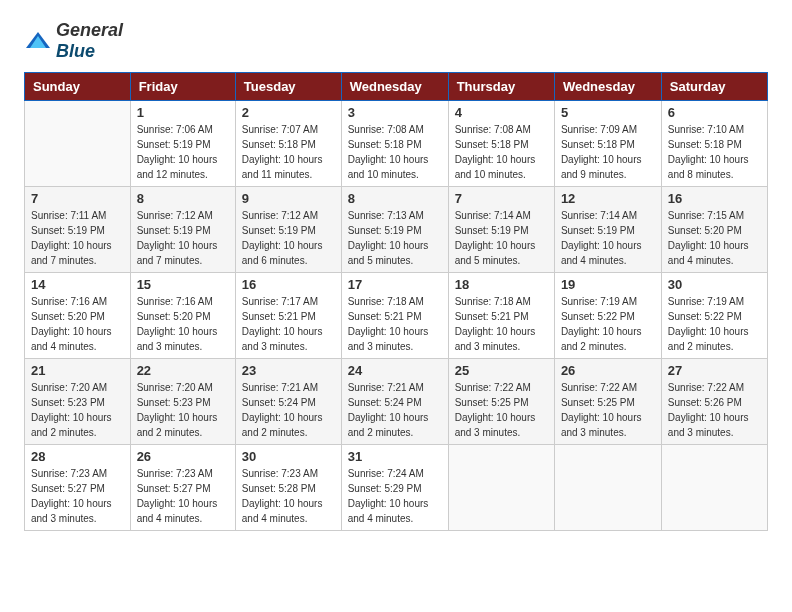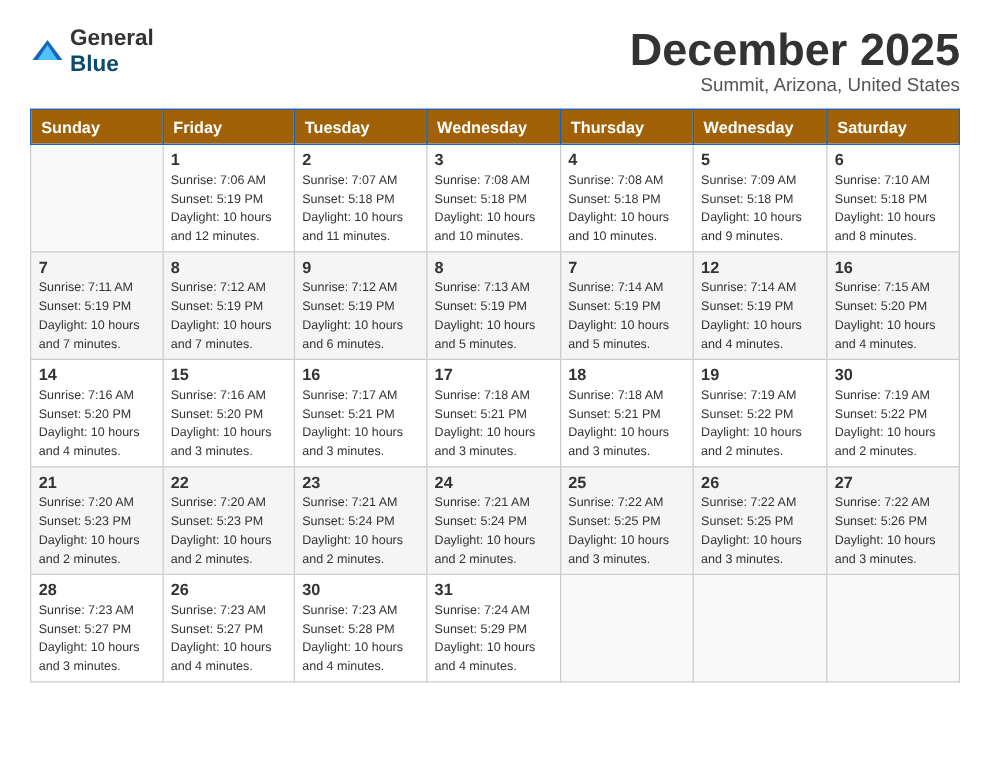--- a/index.html
+++ b/index.html
@@ -6,22 +6,23 @@
     body {
       font-family: Arial, sans-serif;
       background: #fff;
       width: 792px;
       min-height: 612px;
       padding: 20px 24px;
     }
     .header {
       display: flex;
       justify-content: space-between;
-      align-items: flex-start;
+      align-items: center;
       margin-bottom: 10px;
+      font-style: italic;
     }
     .logo {
       display: flex;
       align-items: center;
       gap: 4px;
     }
     .logo-text-general {
       font-size: 18px;
       font-weight: bold;
       color: #333;
@@ -47,21 +48,21 @@
     .calendar-subtitle {
       font-size: 15px;
       color: #555;
     }
     .calendar-table {
       width: 100%;
       border-collapse: collapse;
       border: 1px solid #ccc;
     }
     .calendar-table th {
-      background: #a16207;
+      background: #7f1d1d;
       color: #fff;
       font-size: 13px;
       font-weight: bold;
       text-align: left;
       padding: 6px 8px;
       border: 1px solid #1565c0;
     }
     .calendar-table td {
       border: 1px solid #ccc;
       vertical-align: top;
@@ -97,24 +98,20 @@
   <div class="logo">
     <svg class="logo-icon" viewBox="0 0 28 22">
       <polygon points="14,2 26,18 2,18" fill="#1565c0"></polygon>
       <polygon points="14,6 22,18 6,18" fill="#4fc3f7"></polygon>
     </svg>
     <div>
       <span class="logo-text-general">General</span><br>
       <span class="logo-text-blue">Blue</span>
     </div>
   </div>
-  <div class="title-block">
-    <div class="calendar-title">December 2025</div>
-    <div class="calendar-subtitle">Summit, Arizona, United States</div>
-  </div>
 </div>
 
 <table class="calendar-table">
   <thead>
     <tr>
     <th>Sunday</th>
         <th>Friday</th>
         <th>Tuesday</th>
         <th>Wednesday</th>
         <th>Thursday</th>

